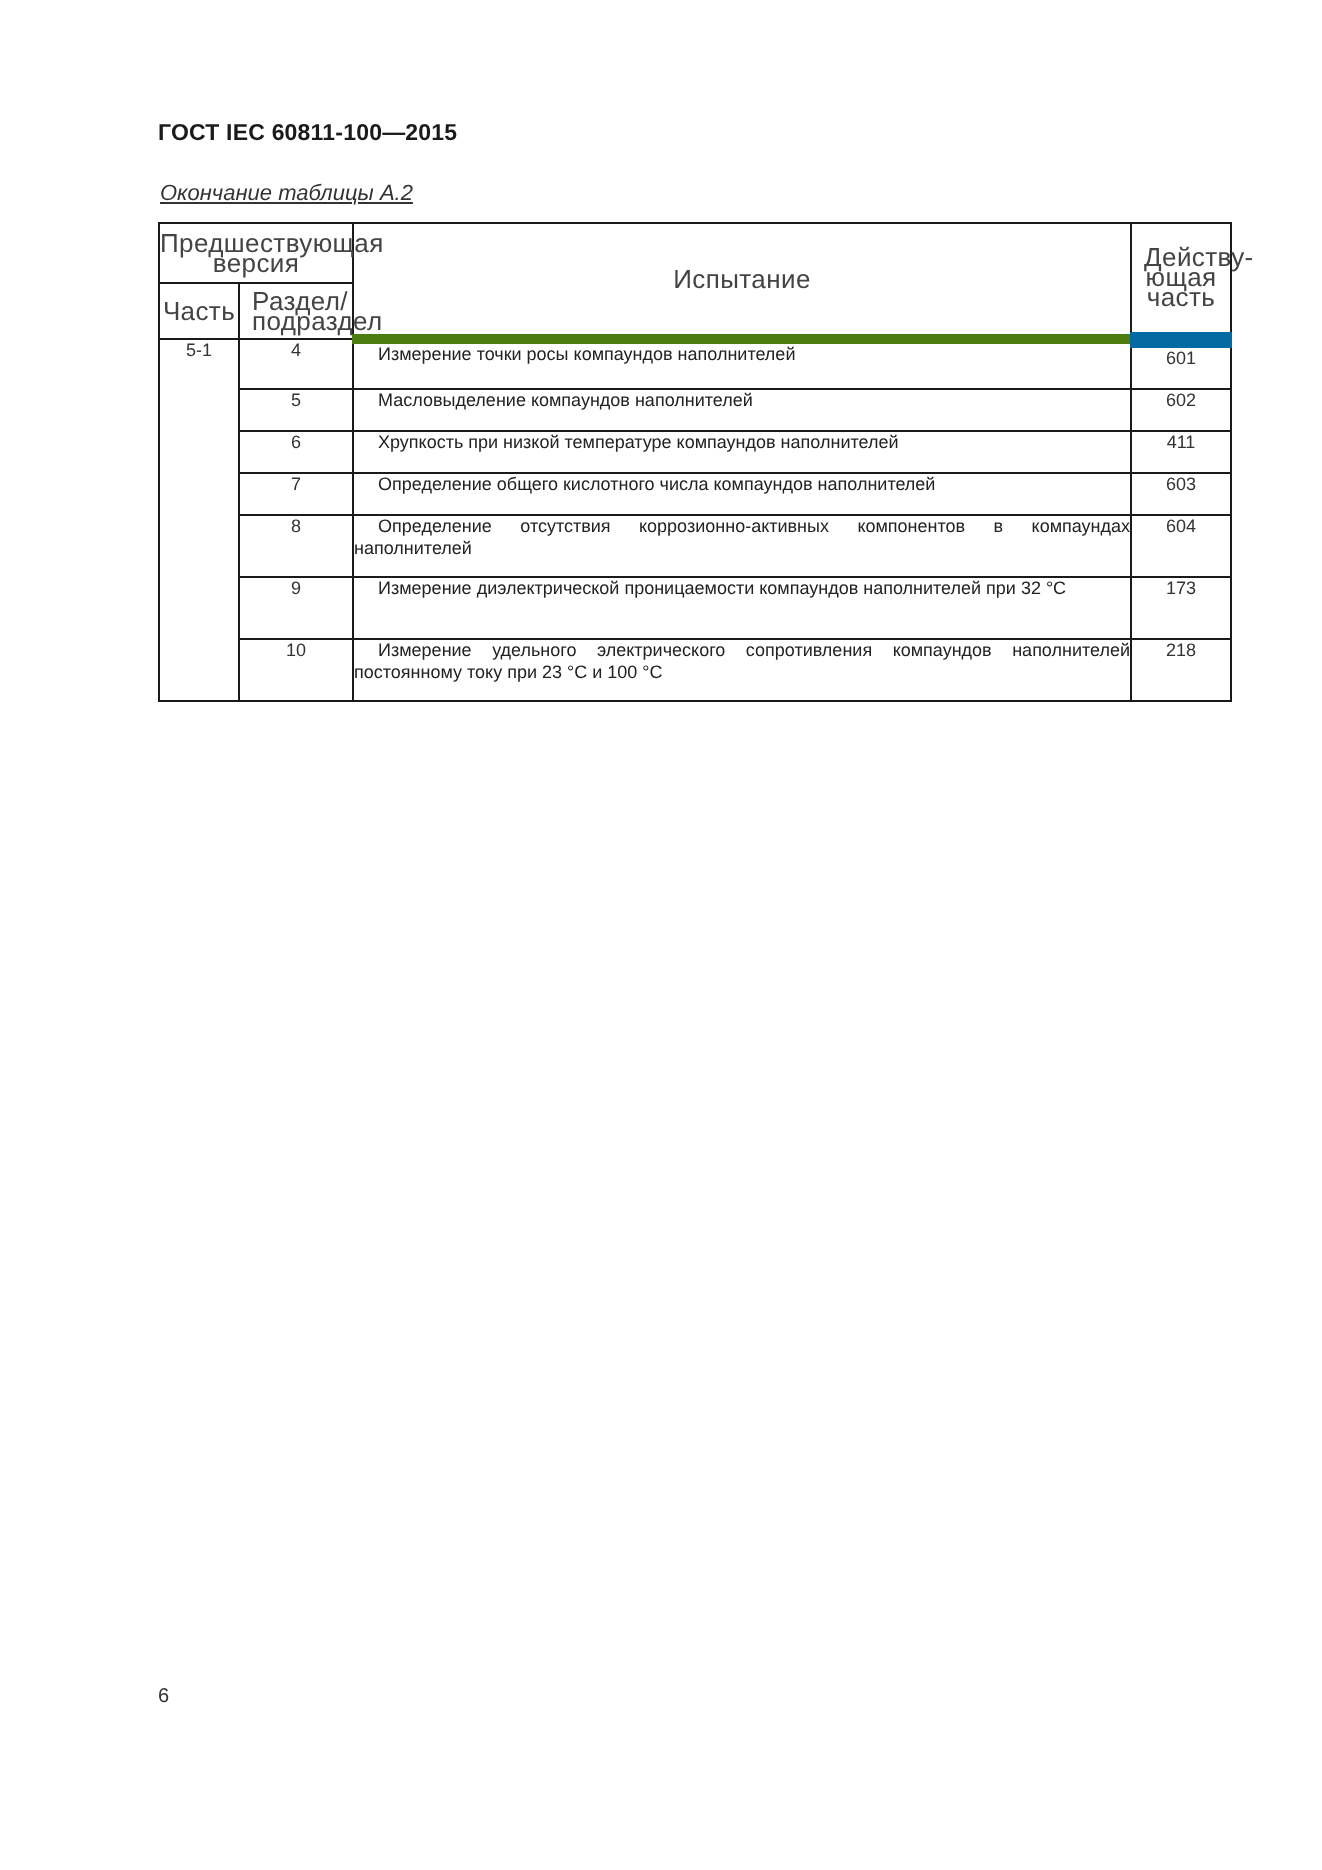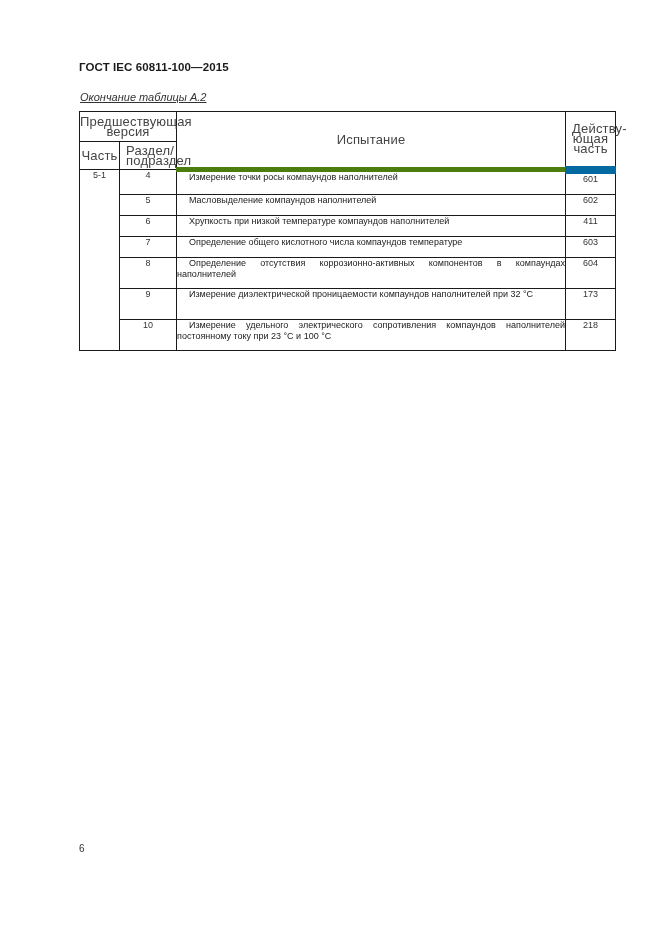--- a/index.html
+++ b/index.html
@@ -58,21 +58,21 @@
     <td class="test"><span class="indent"></span><span>Масловыделение компаундов наполнителей</span></td>
     <td class="cur">602</td>
   </tr>
   <tr class="r1">
     <td class="sec">6</td>
     <td class="test"><span class="indent"></span><span>Хрупкость при низкой температуре компаундов наполнителей</span></td>
     <td class="cur">411</td>
   </tr>
   <tr class="r1">
     <td class="sec">7</td>
-    <td class="test"><span class="indent"></span><span>Определение общего кислотного числа компаундов температуре</span></td>
+    <td class="test"><span class="indent"></span><span>Определение общего кислотного числа компаундов наполнителей</span></td>
     <td class="cur">603</td>
   </tr>
   <tr class="r2">
     <td class="sec">8</td>
     <td class="test"><span class="indent"></span><span>Определение отсутствия коррозионно-активных компонентов в компаундах наполнителей</span></td>
     <td class="cur">604</td>
   </tr>
   <tr class="r2">
     <td class="sec">9</td>
     <td class="test"><span class="indent"></span><span>Измерение диэлектрической проницаемости компаундов наполнителей при 32 °С</span></td>

